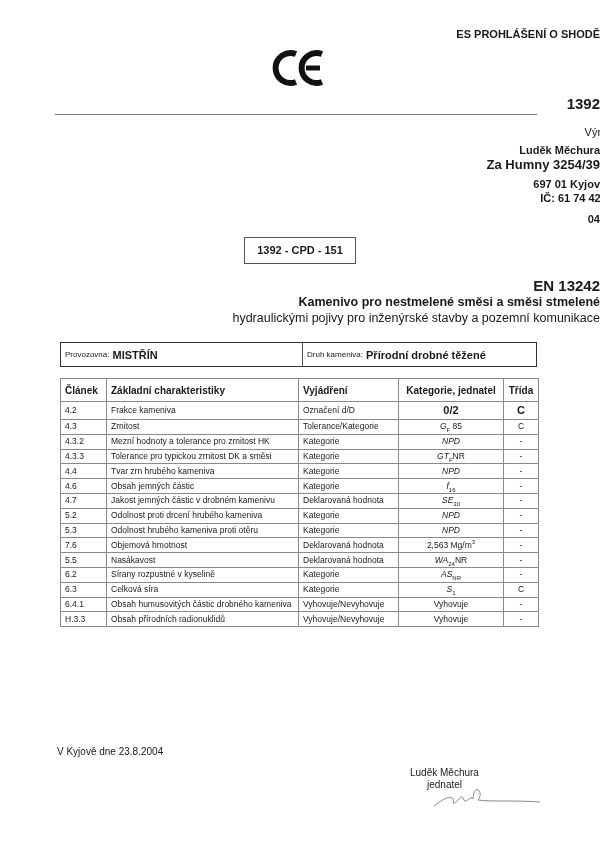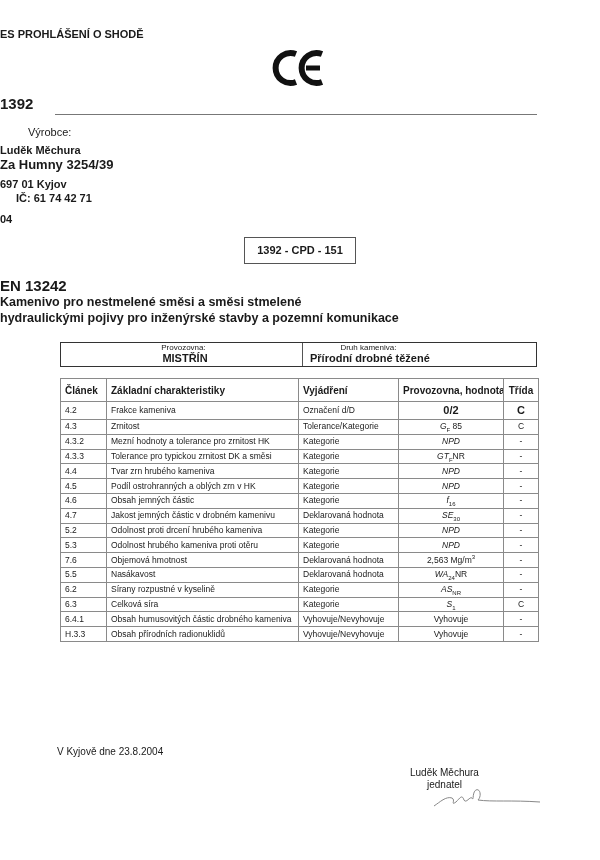--- a/index.html
+++ b/index.html
@@ -1,42 +1,42 @@
 <!DOCTYPE html>
 <html><head>
 <meta charset="utf-8">
 <style>
   html, body { margin:0; padding:0; background:#ffffff; }
   body { width:600px; height:860px; position:relative; overflow:hidden;
          font-family:"Liberation Sans", sans-serif; color:#1a1a1a; }
   .abs { position:absolute; }
-  .center { left:0; width:600px; text-align:left; }
+  .center { left:0; width:600px; text-align:right; }
 
   #title { top:28px; font-size:11px; font-weight:bold; }
   #ce-mark { top:48px; left:272px; width:56px; height:40px; }
   #notified { top:95px; font-size:15px; font-weight:bold; }
   #rule { top:114px; left:55px; width:482px; height:0; border-top:1px solid #777; }
 
   #mfr-label { top:126px; font-size:11px;margin-left:28px; }
   #mfr-name  { top:144px; font-size:11px; font-weight:bold; }
   #mfr-addr  { top:157px; font-size:13px; font-weight:bold; }
   #mfr-city  { top:178px; font-size:11px; font-weight:bold; }
   #mfr-ic    { top:192px; font-size:11px; font-weight:bold;padding-left:16px; }
   #mfr-year  { top:213px; font-size:11px; font-weight:bold; }
 
   #cpd-box { top:237px; left:244px; width:110px; height:25px; border:1px solid #555;
              font-size:11px; font-weight:bold; text-align:center; line-height:25px; }
 
   #std-num  { top:277px; font-size:15px; font-weight:bold; }
   #std-t1   { top:295px; font-size:12.5px; font-weight:bold; }
-  #std-t2   { top:311px; font-size:12.5px; font-weight:bold; }
+  #std-t2   { top:311px; font-size:12.5px; font-weight:normal; }
 
   #info-box { top:342px; left:60px; width:477px; height:25px; border:1.5px solid #333;
               display:flex; box-sizing:border-box; }
-  #info-box .cell { display:flex; align-items:center; padding-left:4px; font-size:8px;flex-direction:column; }
+  #info-box .cell { display:flex; align-items:center; padding-left:4px; font-size:8px; }
   #info-box .cell:first-child { width:237px; border-right:1px solid #555; }
   #info-box .val { font-size:11px; font-weight:bold; margin-left:3px; }
 
   #spec-table { top:378px; left:60px; width:478px; border-collapse:collapse;
                 border:1.5px solid #333; table-layout:fixed; }
   #spec-table th, #spec-table td { border:1px solid #8a8a8a; padding:0 4px;
                 white-space:nowrap; overflow:hidden; }
   #spec-table th { height:22px; font-size:10px; font-weight:bold; text-align:left; }
   #spec-table td { height:13.8px; font-size:8.5px; line-height:13px; }
   #spec-table th.c, #spec-table td.c { text-align:center; }
@@ -94,21 +94,21 @@
       <col style="width:192px">
       <col style="width:100px">
       <col style="width:105px">
       <col style="width:35px">
   </colgroup>
   <thead>
     <tr>
       <th>Článek</th>
       <th>Základní charakteristiky</th>
       <th>Vyjádření</th>
-      <th class="c">Provozovna, hodnota</th>
+      <th class="c">Kategorie, jednatel</th>
       <th class="c">Třída</th>
     </tr>
   </thead>
   <tbody id="tbody">
       <tr class="first">
         <td>4.2</td>
         <td>Frakce kameniva</td>
         <td>Označení d/D</td>
         <td class="c big">0/2</td>
         <td class="c big">C</td>
@@ -135,27 +135,20 @@
         <td class="c">-</td>
       </tr>
       <tr>
         <td>4.4</td>
         <td>Tvar zrn hrubého kameniva</td>
         <td>Kategorie</td>
         <td class="c it">NPD</td>
         <td class="c">-</td>
       </tr>
       <tr>
-        <td>4.5</td>
-        <td>Podíl ostrohranných a oblých zrn v HK</td>
-        <td>Kategorie</td>
-        <td class="c it">NPD</td>
-        <td class="c">-</td>
-      </tr>
-      <tr>
         <td>4.6</td>
         <td>Obsah jemných částic</td>
         <td>Kategorie</td>
         <td class="c"><span style="font-style: italic;">f</span><sub>16</sub><span></span></td>
         <td class="c">-</td>
       </tr>
       <tr>
         <td>4.7</td>
         <td>Jakost jemných částic v drobném kamenivu</td>
         <td>Deklarovaná hodnota</td>

